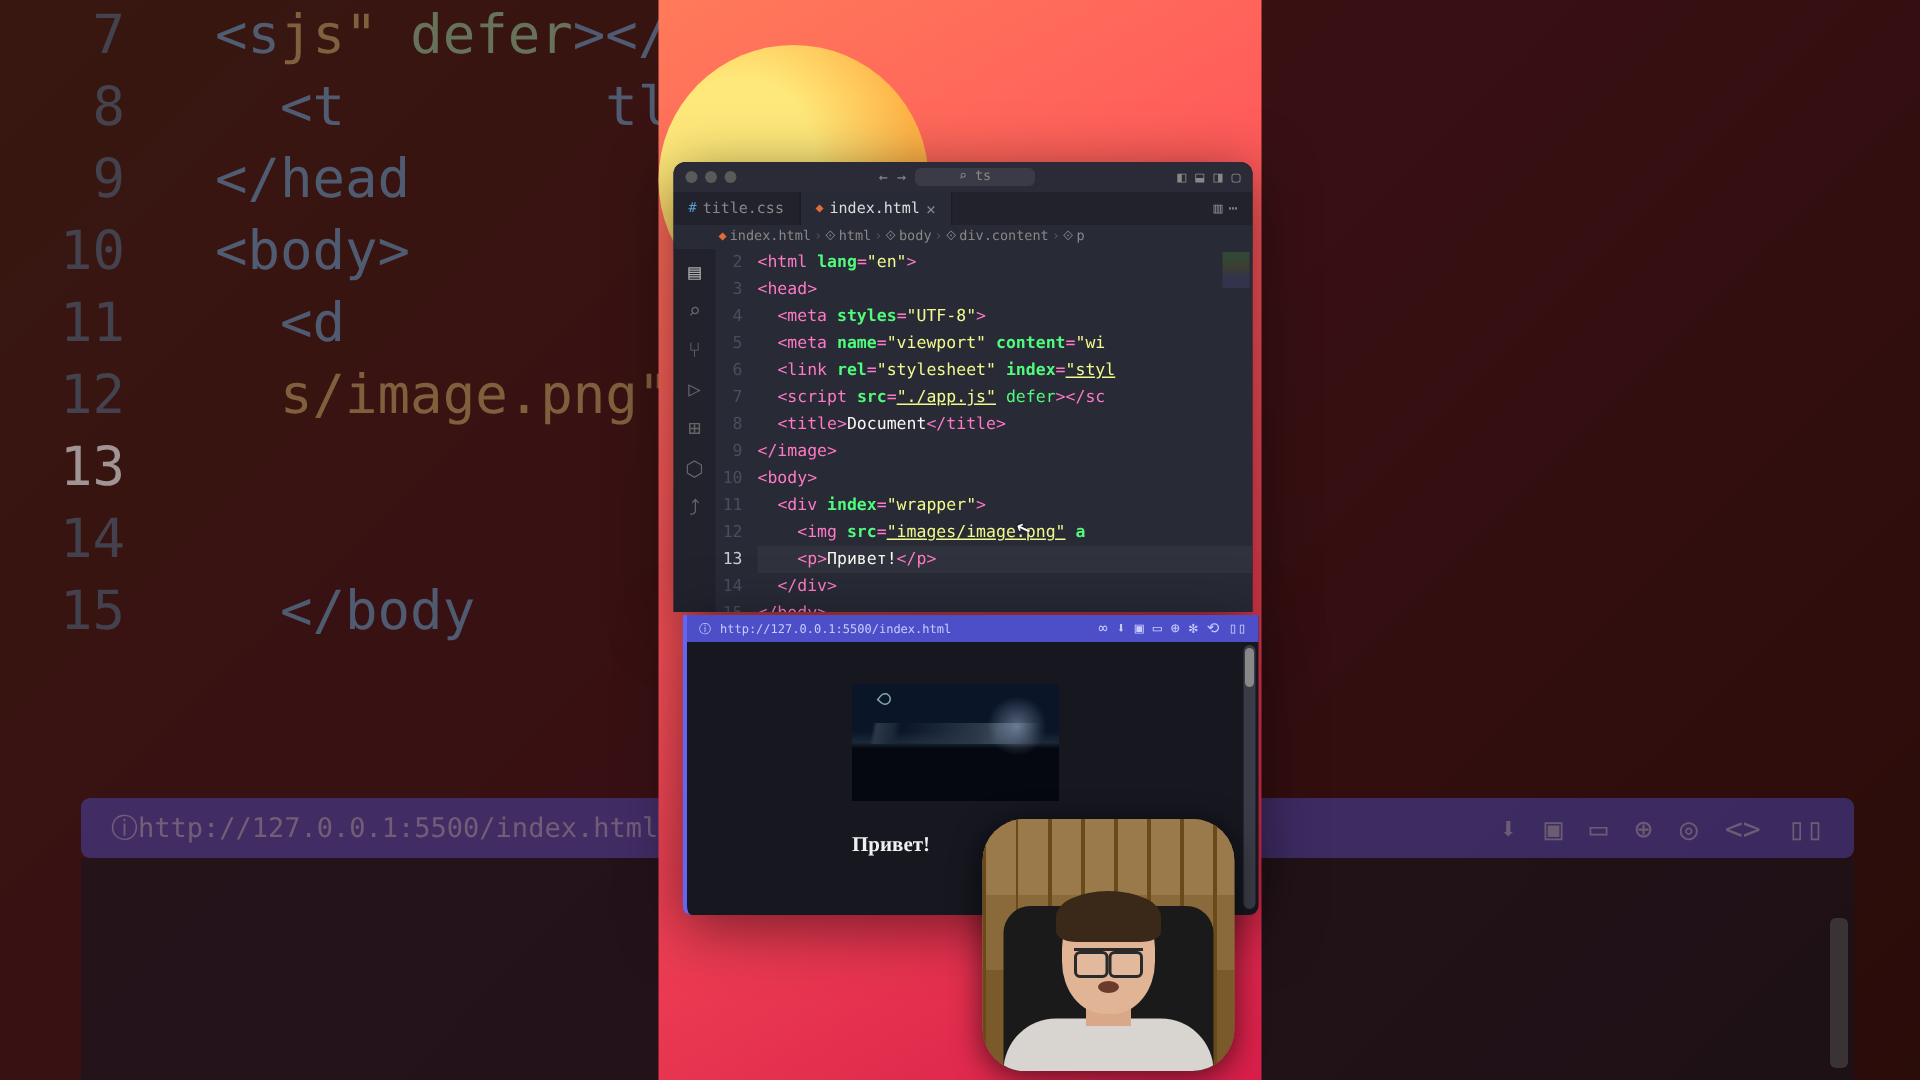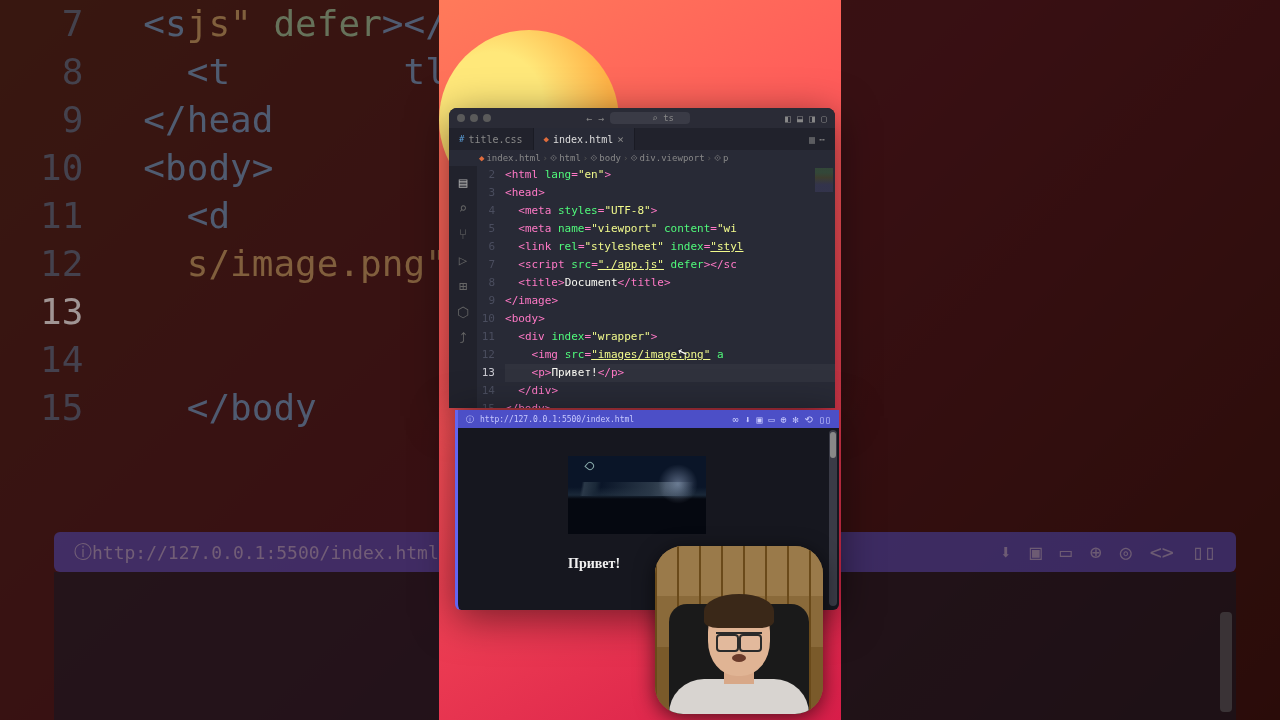--- a/index.html
+++ b/index.html
@@ -100,21 +100,21 @@
   display: flex;
   align-items: center;
   padding: 0 8px;
   gap: 5px;
 }
 .traffic { width: 8px; height: 8px; border-radius: 50%; }
 .traffic.r { background: #5a5a5a; }
 .traffic.y { background: #5a5a5a; }
 .traffic.g { background: #5a5a5a; }
 .titlebar-nav { margin-left: auto; margin-right: auto; display: flex; gap: 6px; color: #888; font-size: 10px; align-items: center;}
-.titlebar-search { background: #3a3b46; padding: 1px 16px; border-radius: 4px; font-size: 9px; color: #888; min-width: 80px; text-align: right;}
+.titlebar-search { background: #3a3b46; padding: 1px 16px; border-radius: 4px; font-size: 9px; color: #888; min-width: 80px; text-align: center;}
 .titlebar-icons { color: #888; display: flex; gap: 6px; font-size: 10px; }
 .tabs {
   height: 22px;
   background: #21222c;
   display: flex;
   font-size: 10px;
 }
 .tab {
   padding: 0 10px;
   display: flex; align-items: center; gap: 4px;
@@ -161,21 +161,21 @@
   width: 28px;
   text-align: right;
   padding-right: 10px;
   color: #4a4d5e;
   user-select: none;
 }
 .gutter .cur { color: #c8c8d0; }
 .code { flex: 1; white-space: pre; color: #ccc; }
 .code .t { color: #ff79c6; }  
 .code .tn { color: #ff79c6; } 
-.code .an { color: #50fa7b; } 
+.code .an { color: #50fa7b; font-weight: bold; } 
 .code .eq { color: #ff79c6; }
 .code .s { color: #f1fa8c; }  
 .code .sl { color: #f1fa8c; text-decoration: underline; } 
 .code .tx { color: #f8f8f2; } 
 .code .kw { color: #50fa7b; }
 .code .cur-line { background: rgba(255,255,255,0.04); display: inline-block; width: 100%; }
 .minimap {
   position: absolute; right: 2px; top: 2px;
   width: 18px; height: 24px;
   background: linear-gradient(#3a5a3a 20%, #4a4a2a 40%, #3a3a5a 70%);
@@ -385,21 +385,21 @@
       <span class="bc-icon">◆</span>
       <span>index.html</span>
         <span class="sep">›</span>
       <span>⟐</span>
         <span>html</span>
         <span class="sep">›</span>
       <span>⟐</span>
         <span>body</span>
         <span class="sep">›</span>
       <span>⟐</span>
-        <span>div.viewport</span>
+        <span>div.content</span>
         <span class="sep">›</span>
       <span>⟐</span>
         <span>p</span>
     </div>
 
     <div class="editor-wrap">
       <div class="activity">
         <span class="ai">▤</span>
         <span>⌕</span>
         <span>⑂</span>

